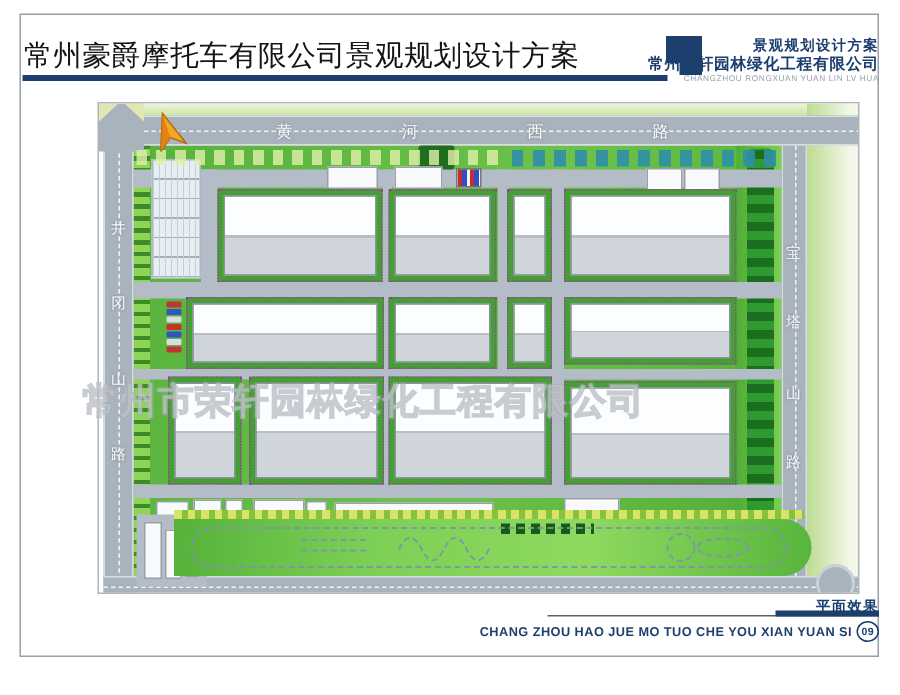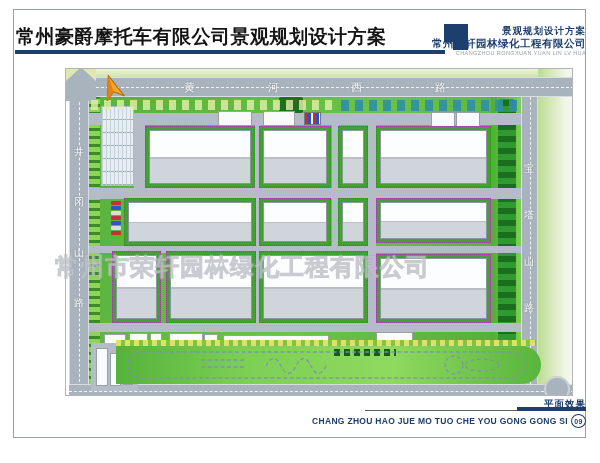--- a/index.html
+++ b/index.html
@@ -4,21 +4,21 @@
 <style>
   html,body{margin:0;padding:0;}
   body{
     width:600px;height:463px;position:relative;background:#ffffff;
     font-family:"Liberation Sans","DejaVu Sans",sans-serif;overflow:hidden;
   }
   .abs{position:absolute;box-sizing:border-box;}
 
   
   #page-frame{left:13px;top:9px;width:573px;height:429px;border:1px solid #9aa0a6;background:#fff;}
-  #doc-title{left:16px;top:24px;width:440px;font-size:19px;font-weight:bold;color:#141414;
+  #doc-title{left:16px;top:24px;width:440px;font-size:19px;font-weight:normal;color:#141414;
     letter-spacing:0.5px;white-space:nowrap;}
   #title-bar{left:15px;top:50px;width:430px;height:4px;background:#1c3f6e;}
   #logo-block{left:444px;top:24px;width:24px;height:26px;background:#1c3f6e;}
   #logo-notch{left:444px;top:42px;width:9px;height:8px;background:#ffffff;}
   #company-block{right:14px;top:26px;text-align:right;color:#1c3f6e;line-height:1.15;}
   #company-name{font-size:10.5px;font-weight:bold;letter-spacing:0.5px;}
   #company-sub{font-size:9.5px;font-weight:bold;letter-spacing:1px;}
   #company-pinyin{font-size:5.5px;color:#98a0ab;letter-spacing:0.4px;margin-top:1px;}
 
   
@@ -261,15 +261,15 @@
       <span>路</span>
     </div>
 </div>
 
 <div class="abs" id="watermark">常州市荣轩园林绿化工程有限公司</div>
 
 <div class="abs" id="sheet-label">平面效果</div>
 <div class="abs" id="footer-thin-line"></div>
 <div class="abs" id="footer-thick-line"></div>
 <div class="abs" id="footer-pinyin">
-  <span>CHANG ZHOU HAO JUE MO TUO CHE YOU GONG GONG SI</span>
+  <span>CHANG ZHOU HAO JUE MO TUO CHE YOU XIAN YUAN SI</span>
   <span id="page-circle">09</span>
 </div>
 
 </body></html>

